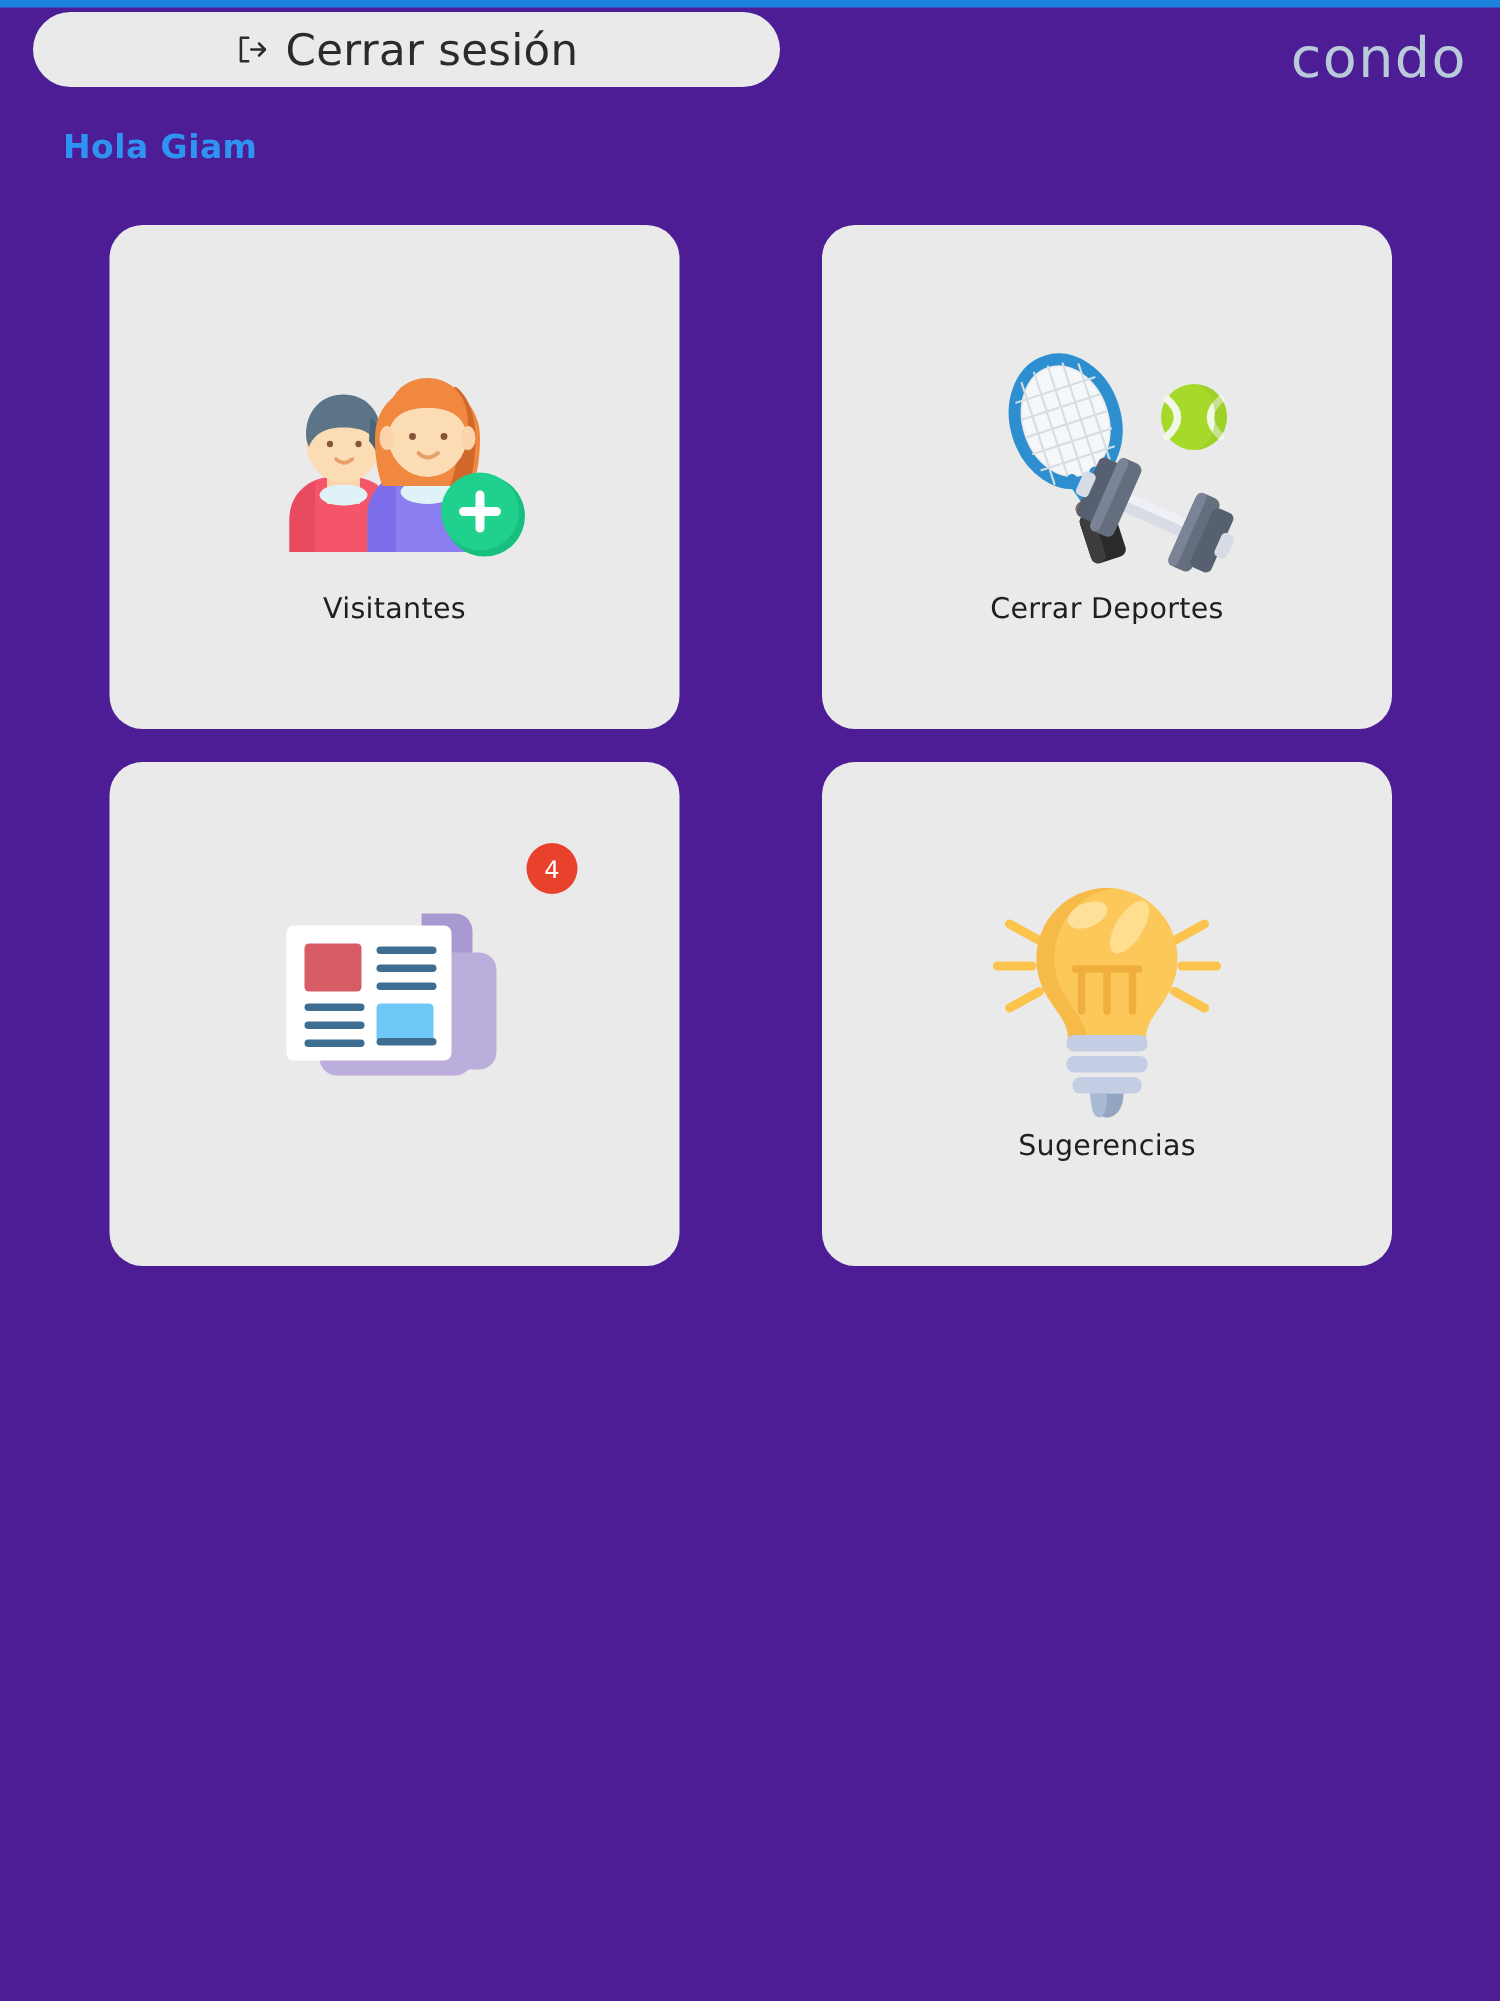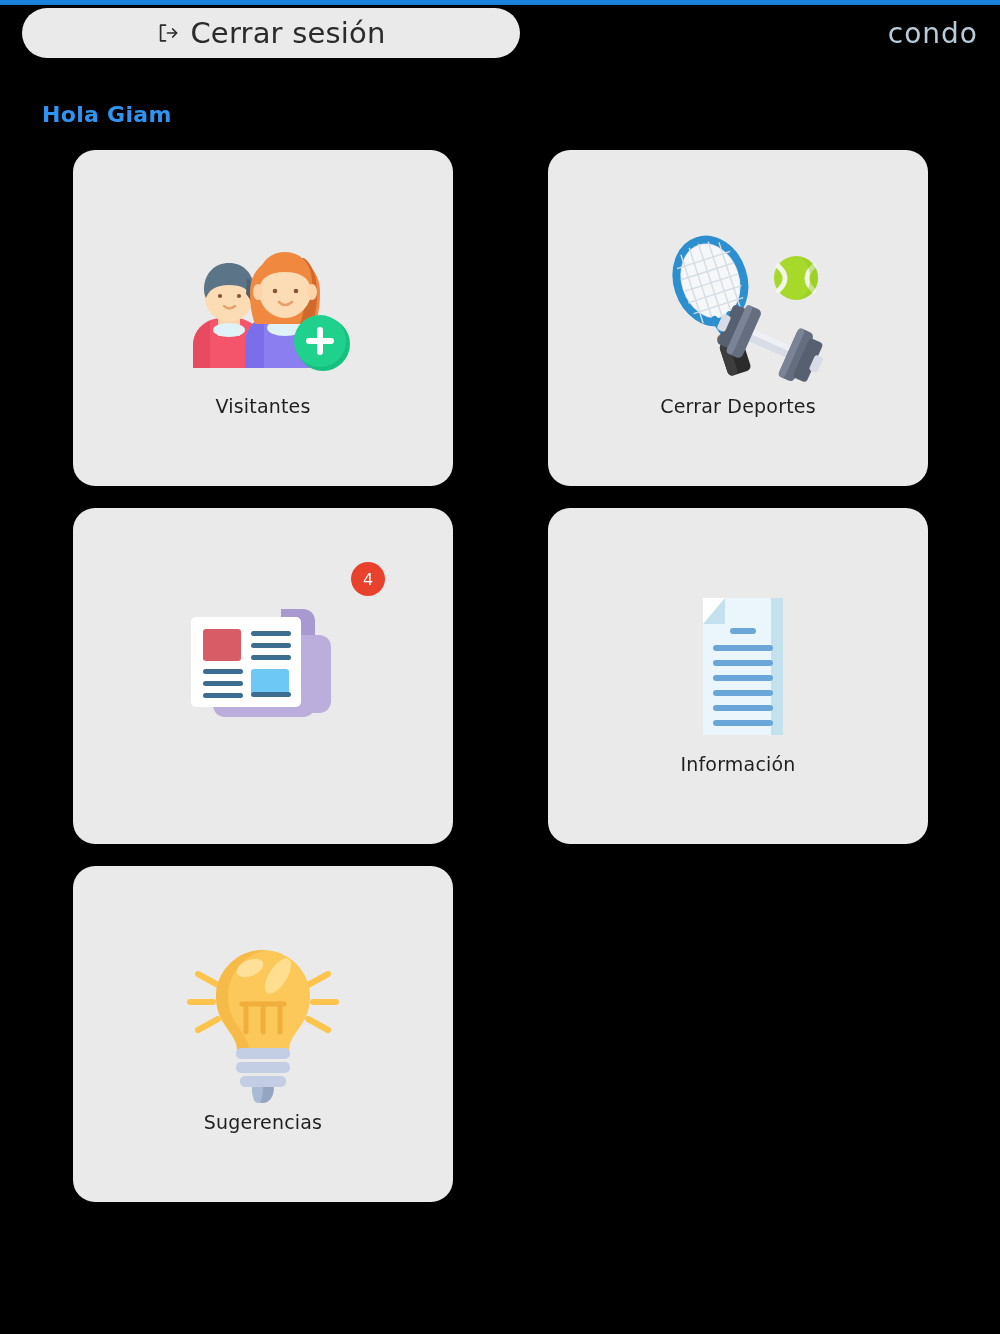--- a/index.html
+++ b/index.html
@@ -9,21 +9,21 @@
     height: 1334px;
     background: #ffffff;
     font-family: "Liberation Sans", sans-serif;
     overflow: hidden;
   }
 
   #app {
     position: relative;
     width: 1000px;
     height: 1334px;
-    background: #000000;
+    background: #4c1d95;
   }
 
   
   .top-bar {
     position: absolute;
     top: 0; left: 0;
     width: 1000px;
     height: 5px;
     background: #1a82dd;
   }
@@ -68,32 +68,32 @@
     color: #2b2b2b;
     letter-spacing: 0.2px;
     line-height: 1;
     font-family: "DejaVu Sans", sans-serif;
   }
 
   .brand-logo {
     position: absolute;
     right: 22px;
     top: 12px;
-    font-size: 28px;
+    font-size: 37px;
     font-weight: 400;
     letter-spacing: 1px;
     color: #b9cbd8;
     font-family: "DejaVu Sans", sans-serif;
   }
 
   
   .greeting {
     position: absolute;
     left: 42px;
-    top: 102px;
+    top: 86px;
     font-size: 22px;
     font-weight: bold;
     color: #2f93f2;
     letter-spacing: 0.3px;
     font-family: "DejaVu Sans", sans-serif;
   }
 
   
   .tile-grid {
     position: absolute;
@@ -288,40 +288,20 @@
             <rect x="30" y="90" width="40" height="5" rx="2.5"></rect>
             <rect x="30" y="102" width="40" height="5" rx="2.5"></rect>
           </g>
 
           <rect x="78" y="78" width="38" height="26" rx="3" fill="#6dc8f5"></rect>
           <rect x="78" y="101" width="40" height="5" rx="2.5" fill="#3d6e92"></rect>
         </svg>
       </div>
     </div>
 
-    <div class="tile">
-      <div class="tile-art">
-        <svg width="130" height="145" viewBox="0 0 130 145">
-          <path d="M30 4 h68 v137 h-68 z" fill="#eaf6fc"></path>
-          <path d="M98 4 h12 v137 h-12 z" fill="#c4e2ee"></path>
-          <path d="M30 4 h22 l-22 26 z" fill="#ffffff"></path>
-          <path d="M52 4 l-22 26 h22 z" fill="#c4e2ee"></path>
-          <g fill="#6aa6d8">
-            <rect x="57" y="34" width="26" height="6" rx="3"></rect>
-            <rect x="40" y="51" width="60" height="6" rx="3"></rect>
-            <rect x="40" y="66" width="60" height="6" rx="3"></rect>
-            <rect x="40" y="81" width="60" height="6" rx="3"></rect>
-            <rect x="40" y="96" width="60" height="6" rx="3"></rect>
-            <rect x="40" y="111" width="60" height="6" rx="3"></rect>
-            <rect x="40" y="126" width="60" height="6" rx="3"></rect>
-          </g>
-        </svg>
-      </div>
-      <div class="tile-label">Información</div>
-    </div>
 
     <div class="tile">
       <div class="tile-art">
         <svg width="170" height="165" viewBox="0 0 170 165">
 
           <g stroke="#fcc44d" stroke-width="6" stroke-linecap="round">
             <path d="M20 32 l20 11"></path>
             <path d="M12 60 h23"></path>
             <path d="M20 88 l20-11"></path>
             <path d="M150 32 l-20 11"></path>

